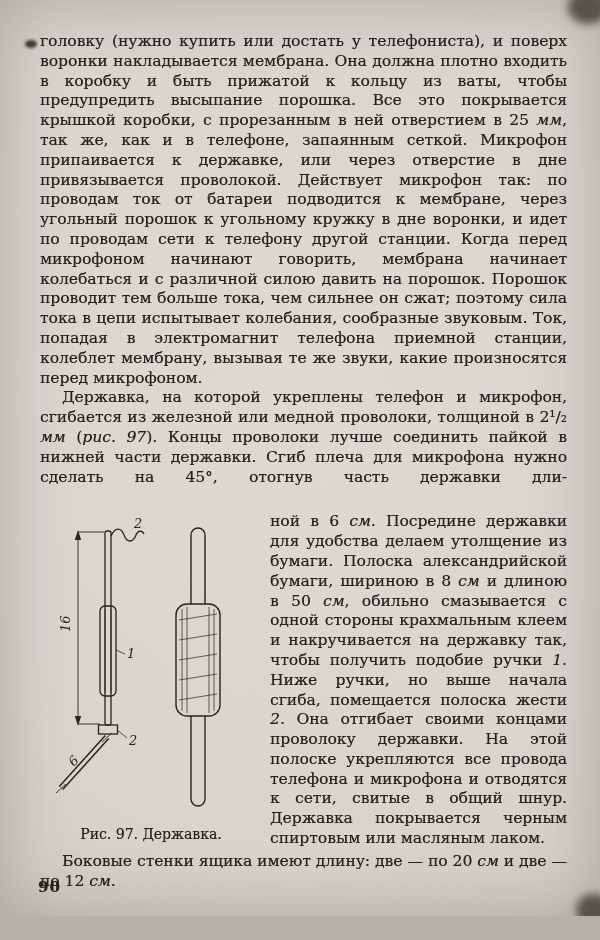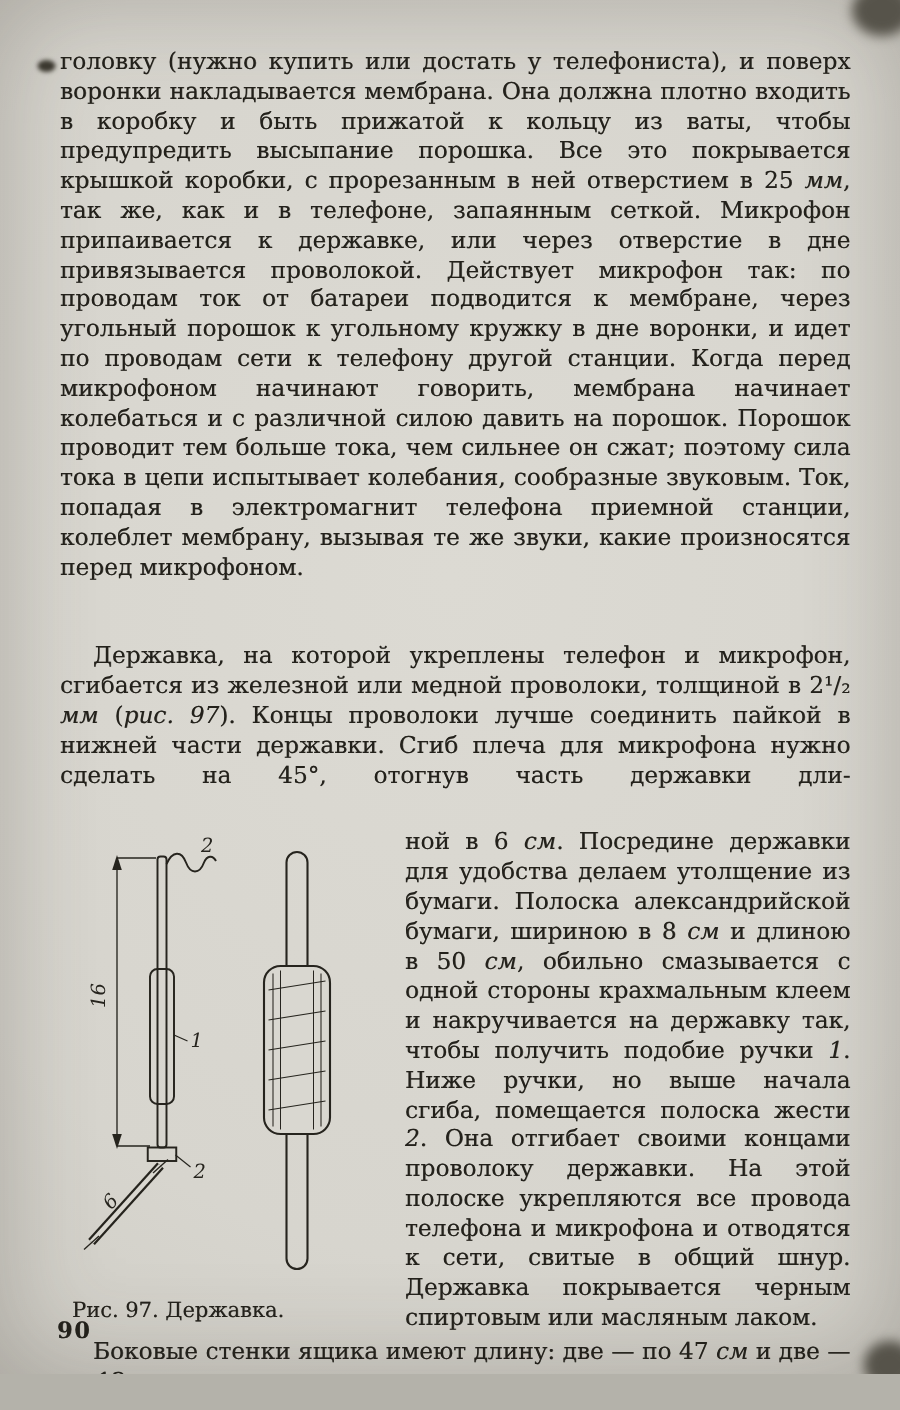--- a/index.html
+++ b/index.html
@@ -16,27 +16,27 @@
   }
   .content{position:absolute;left:40px;right:33px;top:32px;}
   .para{
     margin:0;
     font-size:15.5px;line-height:19.8px;
     text-align:justify;
     text-shadow:.25px .25px 0 rgba(30,28,22,.55);
     hyphens:none;
   }
   .indent{text-indent:22px;}
-  .fill-last{text-align-last:justify;margin-top:40px;}
+  .fill-last{text-align-last:justify;}
   .it{font-style:italic;}
   .wrap-row{display:flex;margin-top:1px;}
   .fig{flex:0 0 222px;margin:0;padding:28px 0 0 8px;}
   .narrow-col{flex:1;min-width:0;margin-top:24px;}
   .caption{
-    text-align:left;font-size:14px;margin-top:6px;width:206px;
+    text-align:center;font-size:14px;margin-top:6px;width:206px;
     text-shadow:.25px .25px 0 rgba(30,28,22,.5);
   }
   .page-number{
     position:absolute;left:38px;bottom:20px;
     font-size:15px;font-weight:bold;letter-spacing:1px;
     text-shadow:.25px .25px 0 rgba(30,28,22,.55);
   }
   .artifact{position:absolute;}
   .artifact-tr{top:-10px;right:-8px;width:40px;height:34px;background:#56534a;border-radius:50%;filter:blur(4px);}
   .artifact-br{bottom:-10px;right:-10px;width:34px;height:32px;background:#56534a;border-radius:50%;filter:blur(4px);}
@@ -110,19 +110,19 @@
         </svg>
         <figcaption class="caption">Рис. 97. Державка.</figcaption>
       </figure>
 
       <div class="narrow-col">
         <p class="para"><span>ной в 6 </span><span class="it">см</span><span>. Посредине державки для удобства делаем утолщение из бумаги. Полоска александрийской бумаги, шириною в 8 </span><span class="it">см</span><span> и длиною в 50 </span><span class="it">см</span><span>, обильно смазывается с одной стороны крахмальным клеем и накручивается на державку так, чтобы получить подобие ручки </span><span class="it">1</span><span>. Ниже ручки, но выше начала сгиба, помещается полоска жести </span><span class="it">2</span><span>. Она отгибает своими концами проволоку державки. На этой полоске укрепляются все провода телефона и микрофона и отводятся к сети, свитые в общий шнур. Державка покрывается черным спиртовым или масляным лаком.</span></p>
       </div>
 
     </div>
 
-    <p class="para indent" style="margin-top:3px;"><span>Боковые стенки ящика имеют длину: две — по 47 </span><span class="it">см</span><span> и две — по 12 </span><span class="it">см</span><span>.</span></p>
+    <p class="para indent" style="margin-top:3px;"><span>Боковые стенки ящика имеют длину: две — по 20 </span><span class="it">см</span><span> и две — по 12 </span><span class="it">см</span><span>.</span></p>
 
   </div>
 
   <div class="page-number">90</div>
 
 </div>
 
 </body></html>

